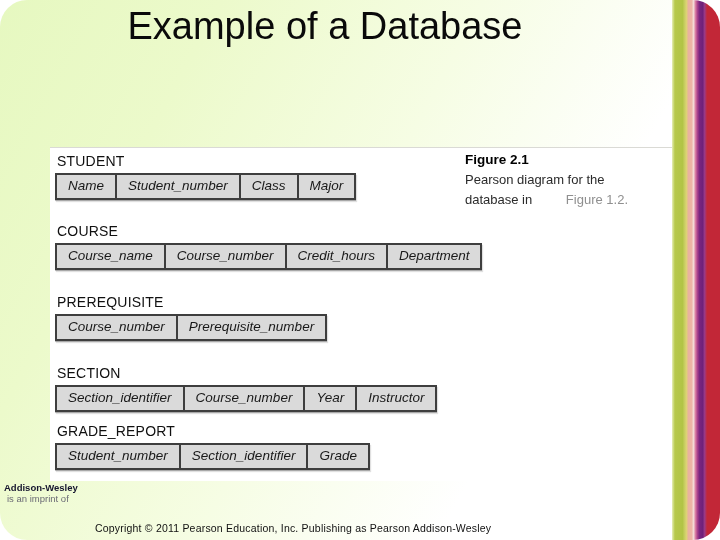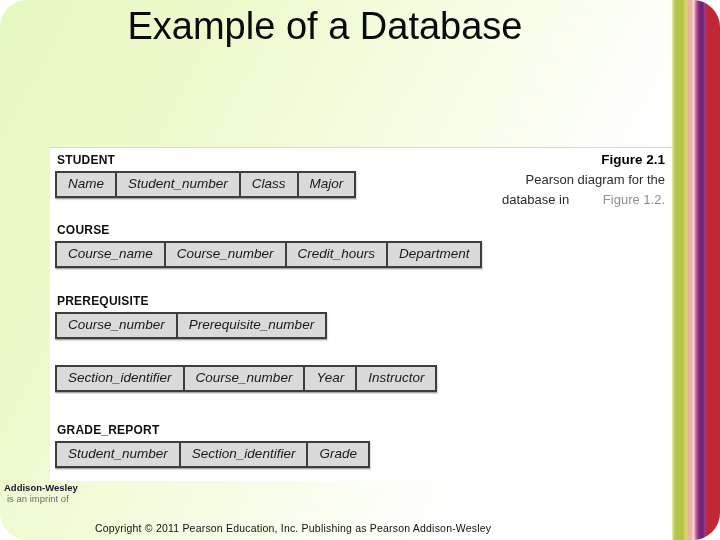--- a/index.html
+++ b/index.html
@@ -32,34 +32,33 @@
     letter-spacing: 0;
   }
   
   .panel {
     position: absolute; left: 50px; top: 147px; width: 622px; height: 333px;
     background: #ffffff;
     border-top: 1px solid rgba(150,150,135,0.35);
   }
   .caption {
     position: absolute; top: 2px; right: 7px; width: 200px;
-    text-align: right;
     font-size: 13px; line-height: 20px; color: #2b2b2b;
   }
   .caption .fig-label { font-weight: bold; font-size: 13.5px; color: #000; }
   .caption .muted { color: #8f8f8f; margin-left: 30px; }
   .tblock { position: absolute; left: 5px; }
   .tblock.t0 { top: 5px; }
   .tblock.t1 { top: 75px; }
   .tblock.t2 { top: 146px; }
   .tblock.t3 { top: 217px; }
   .tblock.t4 { top: 275px; }
   .tname {
     margin: 0 0 4px 2px;
-    font-size: 12px; font-weight: bold; color: #101010;
+    font-size: 14px; font-weight: normal; color: #101010;
     letter-spacing: 0.2px;
   }
   .trow {
     display: inline-flex;
     border: 2px solid #3e3e3e;
     background: #dadada;
     box-shadow: 0 1px 0 rgba(0,0,0,0.25), 1px 2px 1px rgba(0,0,0,0.12);
     font-style: italic;
   }
   .cell {
@@ -133,20 +132,21 @@
 
     <div class="tblock t2">
       <div class="tname">PREREQUISITE</div>
       <div class="trow">
         <div class="cell">Course_number</div>
         <div class="cell">Prerequisite_number</div>
       </div>
     </div>
 
     <div class="tblock t3">
+      <div class="tname">SECTION</div>
       <div class="trow">
         <div class="cell">Section_identifier</div>
         <div class="cell">Course_number</div>
         <div class="cell">Year</div>
         <div class="cell">Instructor</div>
       </div>
     </div>
 
     <div class="tblock t4">
       <div class="tname">GRADE_REPORT</div>

